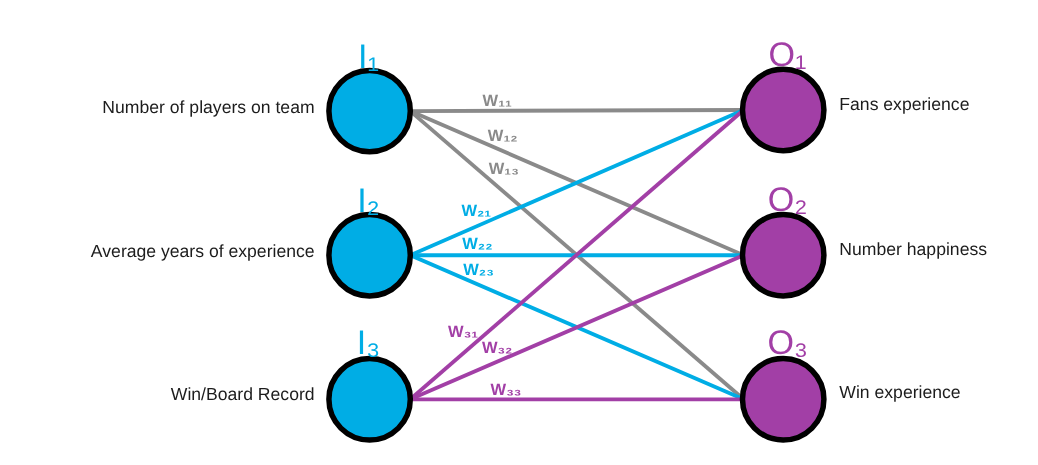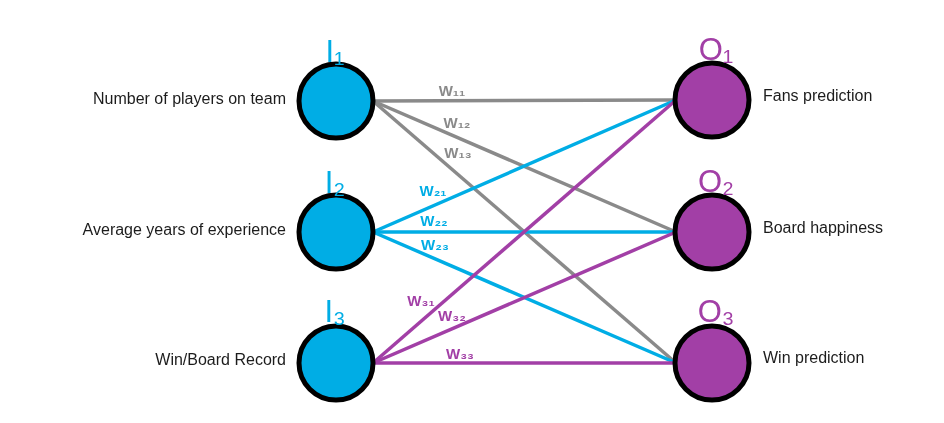--- a/index.html
+++ b/index.html
@@ -87,17 +87,17 @@
     <text class="nlabel" text-anchor="middle" x="335" y="322" fill="#00ade5">I₃</text>
     <text class="nlabel" text-anchor="middle" x="716" y="60" fill="#a23fa6">O₁</text>
     <text class="nlabel" text-anchor="middle" x="716" y="192" fill="#a23fa6">O₂</text>
     <text class="nlabel" text-anchor="middle" x="716" y="322" fill="#a23fa6">O₃</text>
   </svg>
 
   <div class="desc input-desc" style="right:658px; top:84px;">Number of players on team</div>
   <div class="desc input-desc" style="right:658px; top:215px;">Average years of experience</div>
   <div class="desc input-desc" style="right:658px; top:345px;">Win/Board Record</div>
 
-  <div class="desc output-desc" style="left:763px; top:81px;">Fans prediction</div>
-  <div class="desc output-desc" style="left:763px; top:213px;">Board happiness</div>
-  <div class="desc output-desc" style="left:763px; top:343px;">Win prediction</div>
+  <div class="desc output-desc" style="left:763px; top:81px;">Fans experience</div>
+  <div class="desc output-desc" style="left:763px; top:213px;">Number happiness</div>
+  <div class="desc output-desc" style="left:763px; top:343px;">Win experience</div>
 
 </div>
 
 </body></html>

